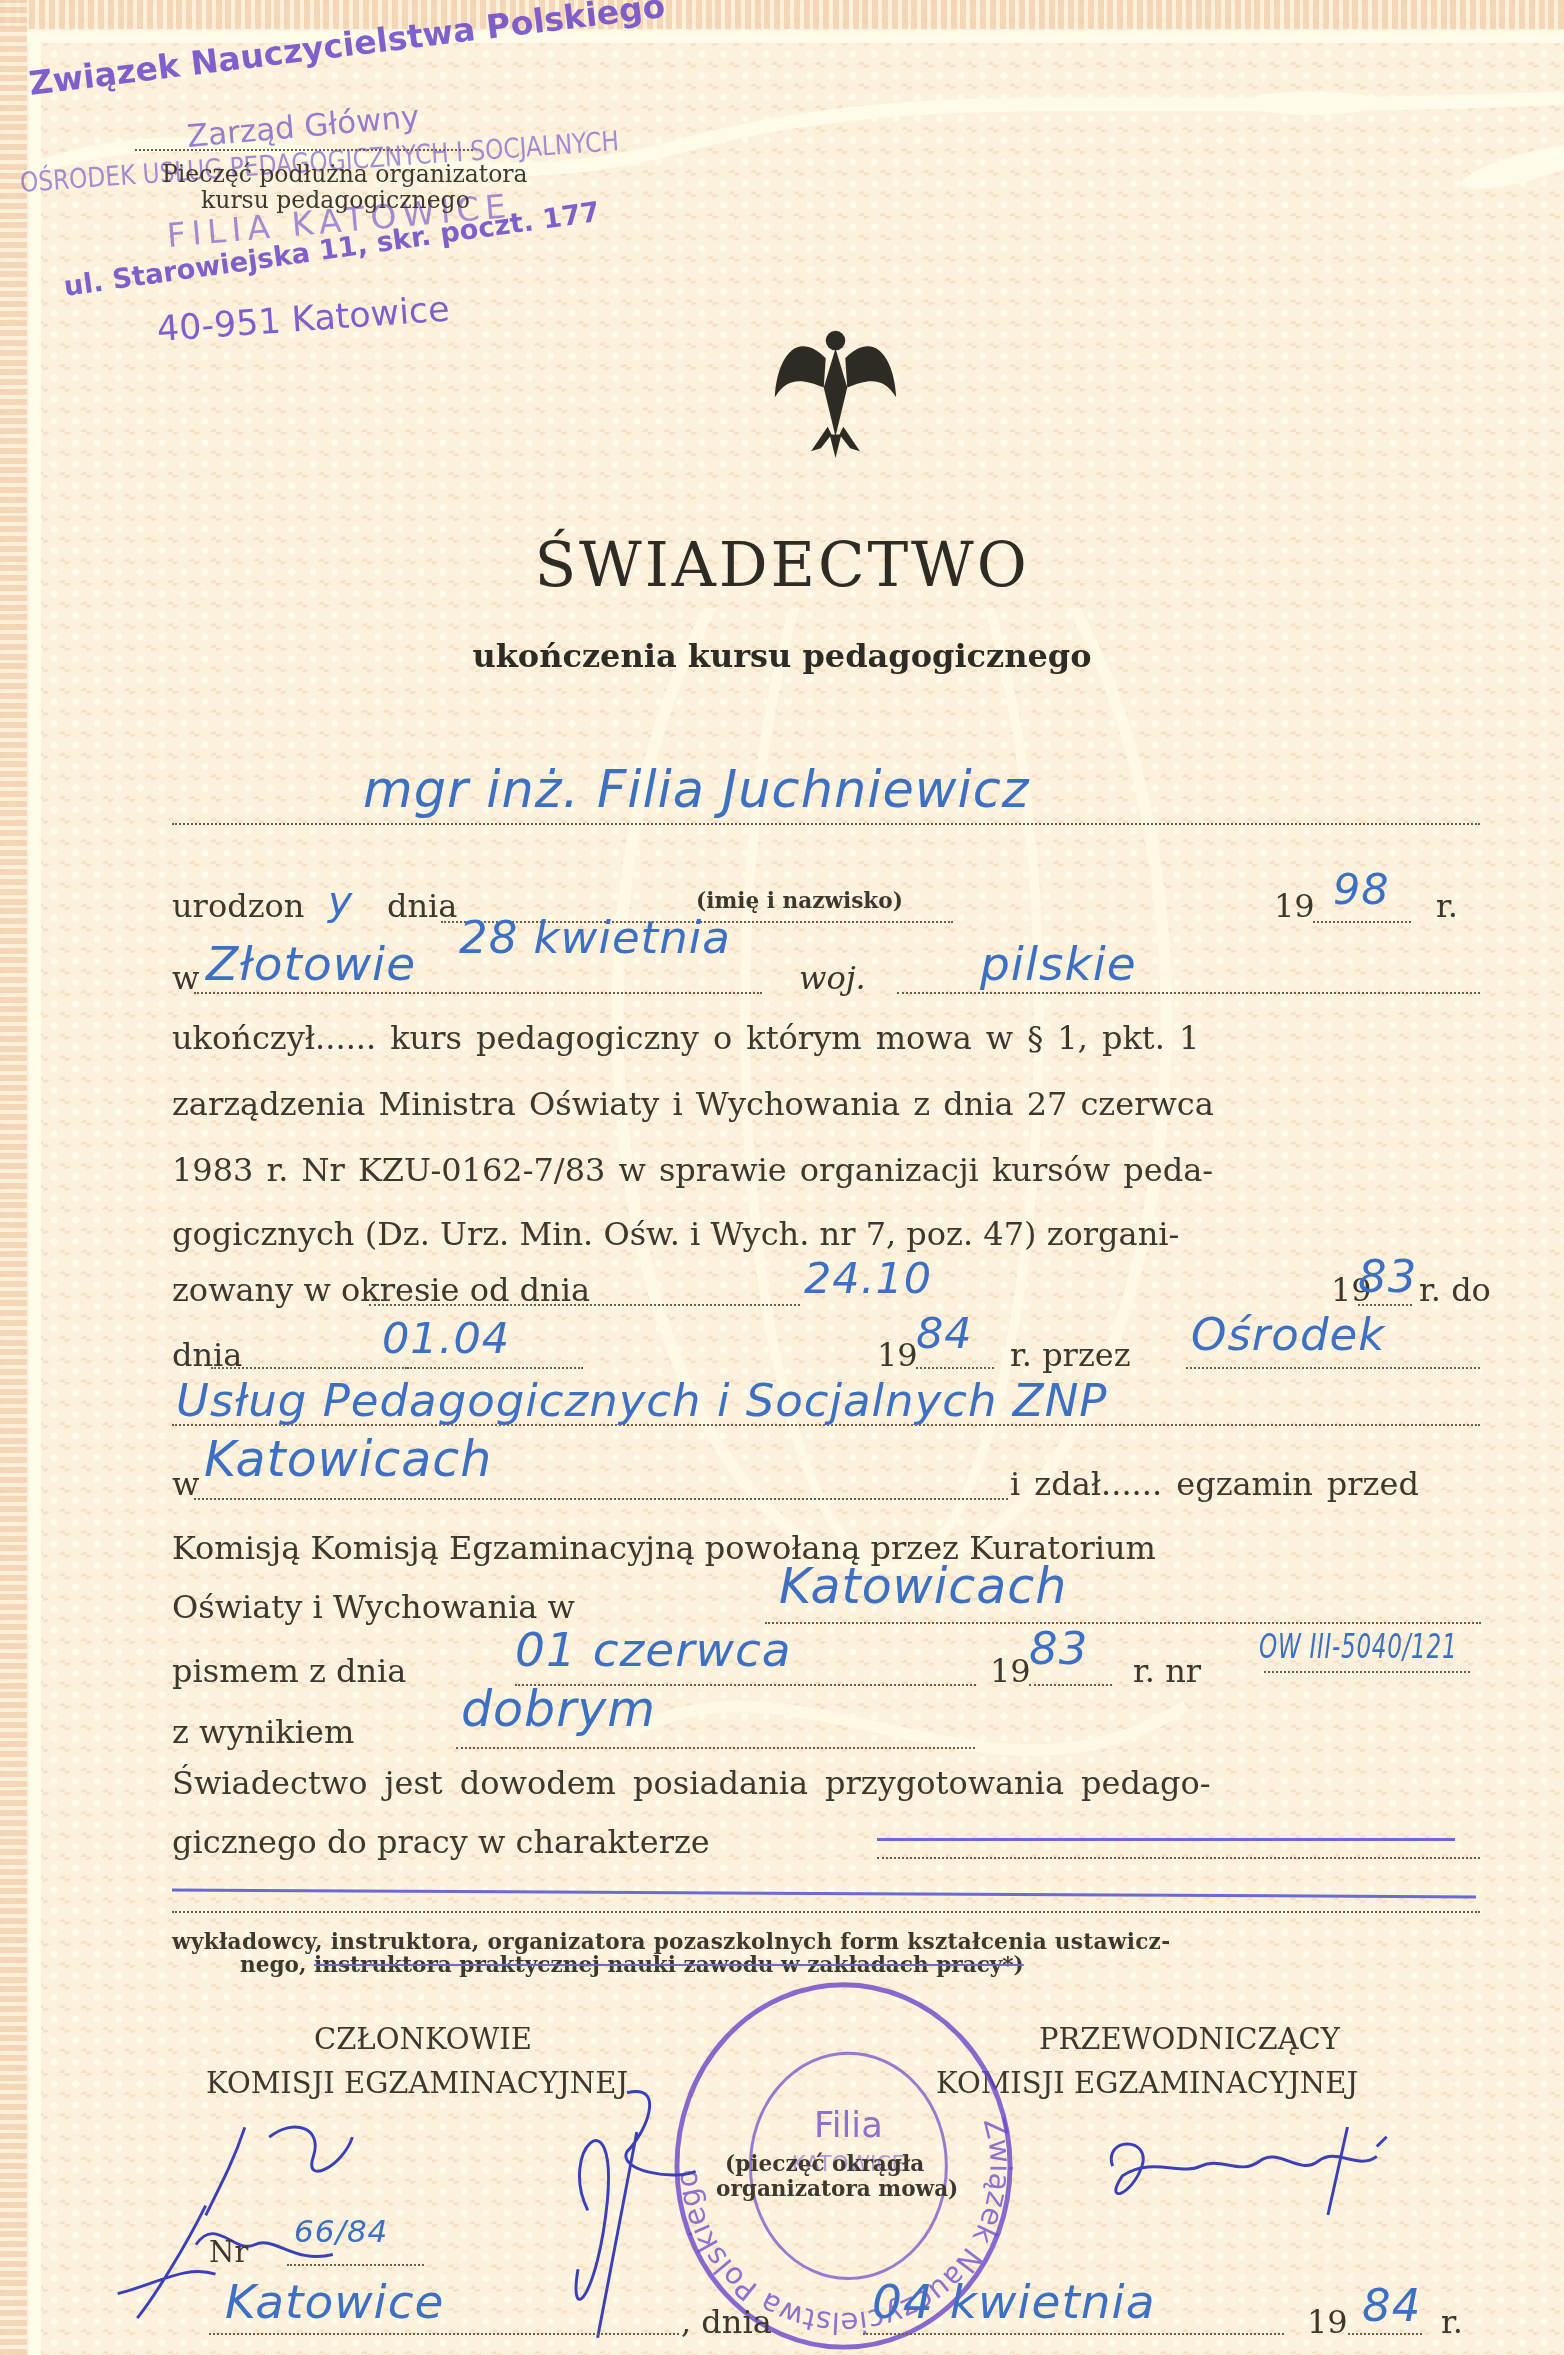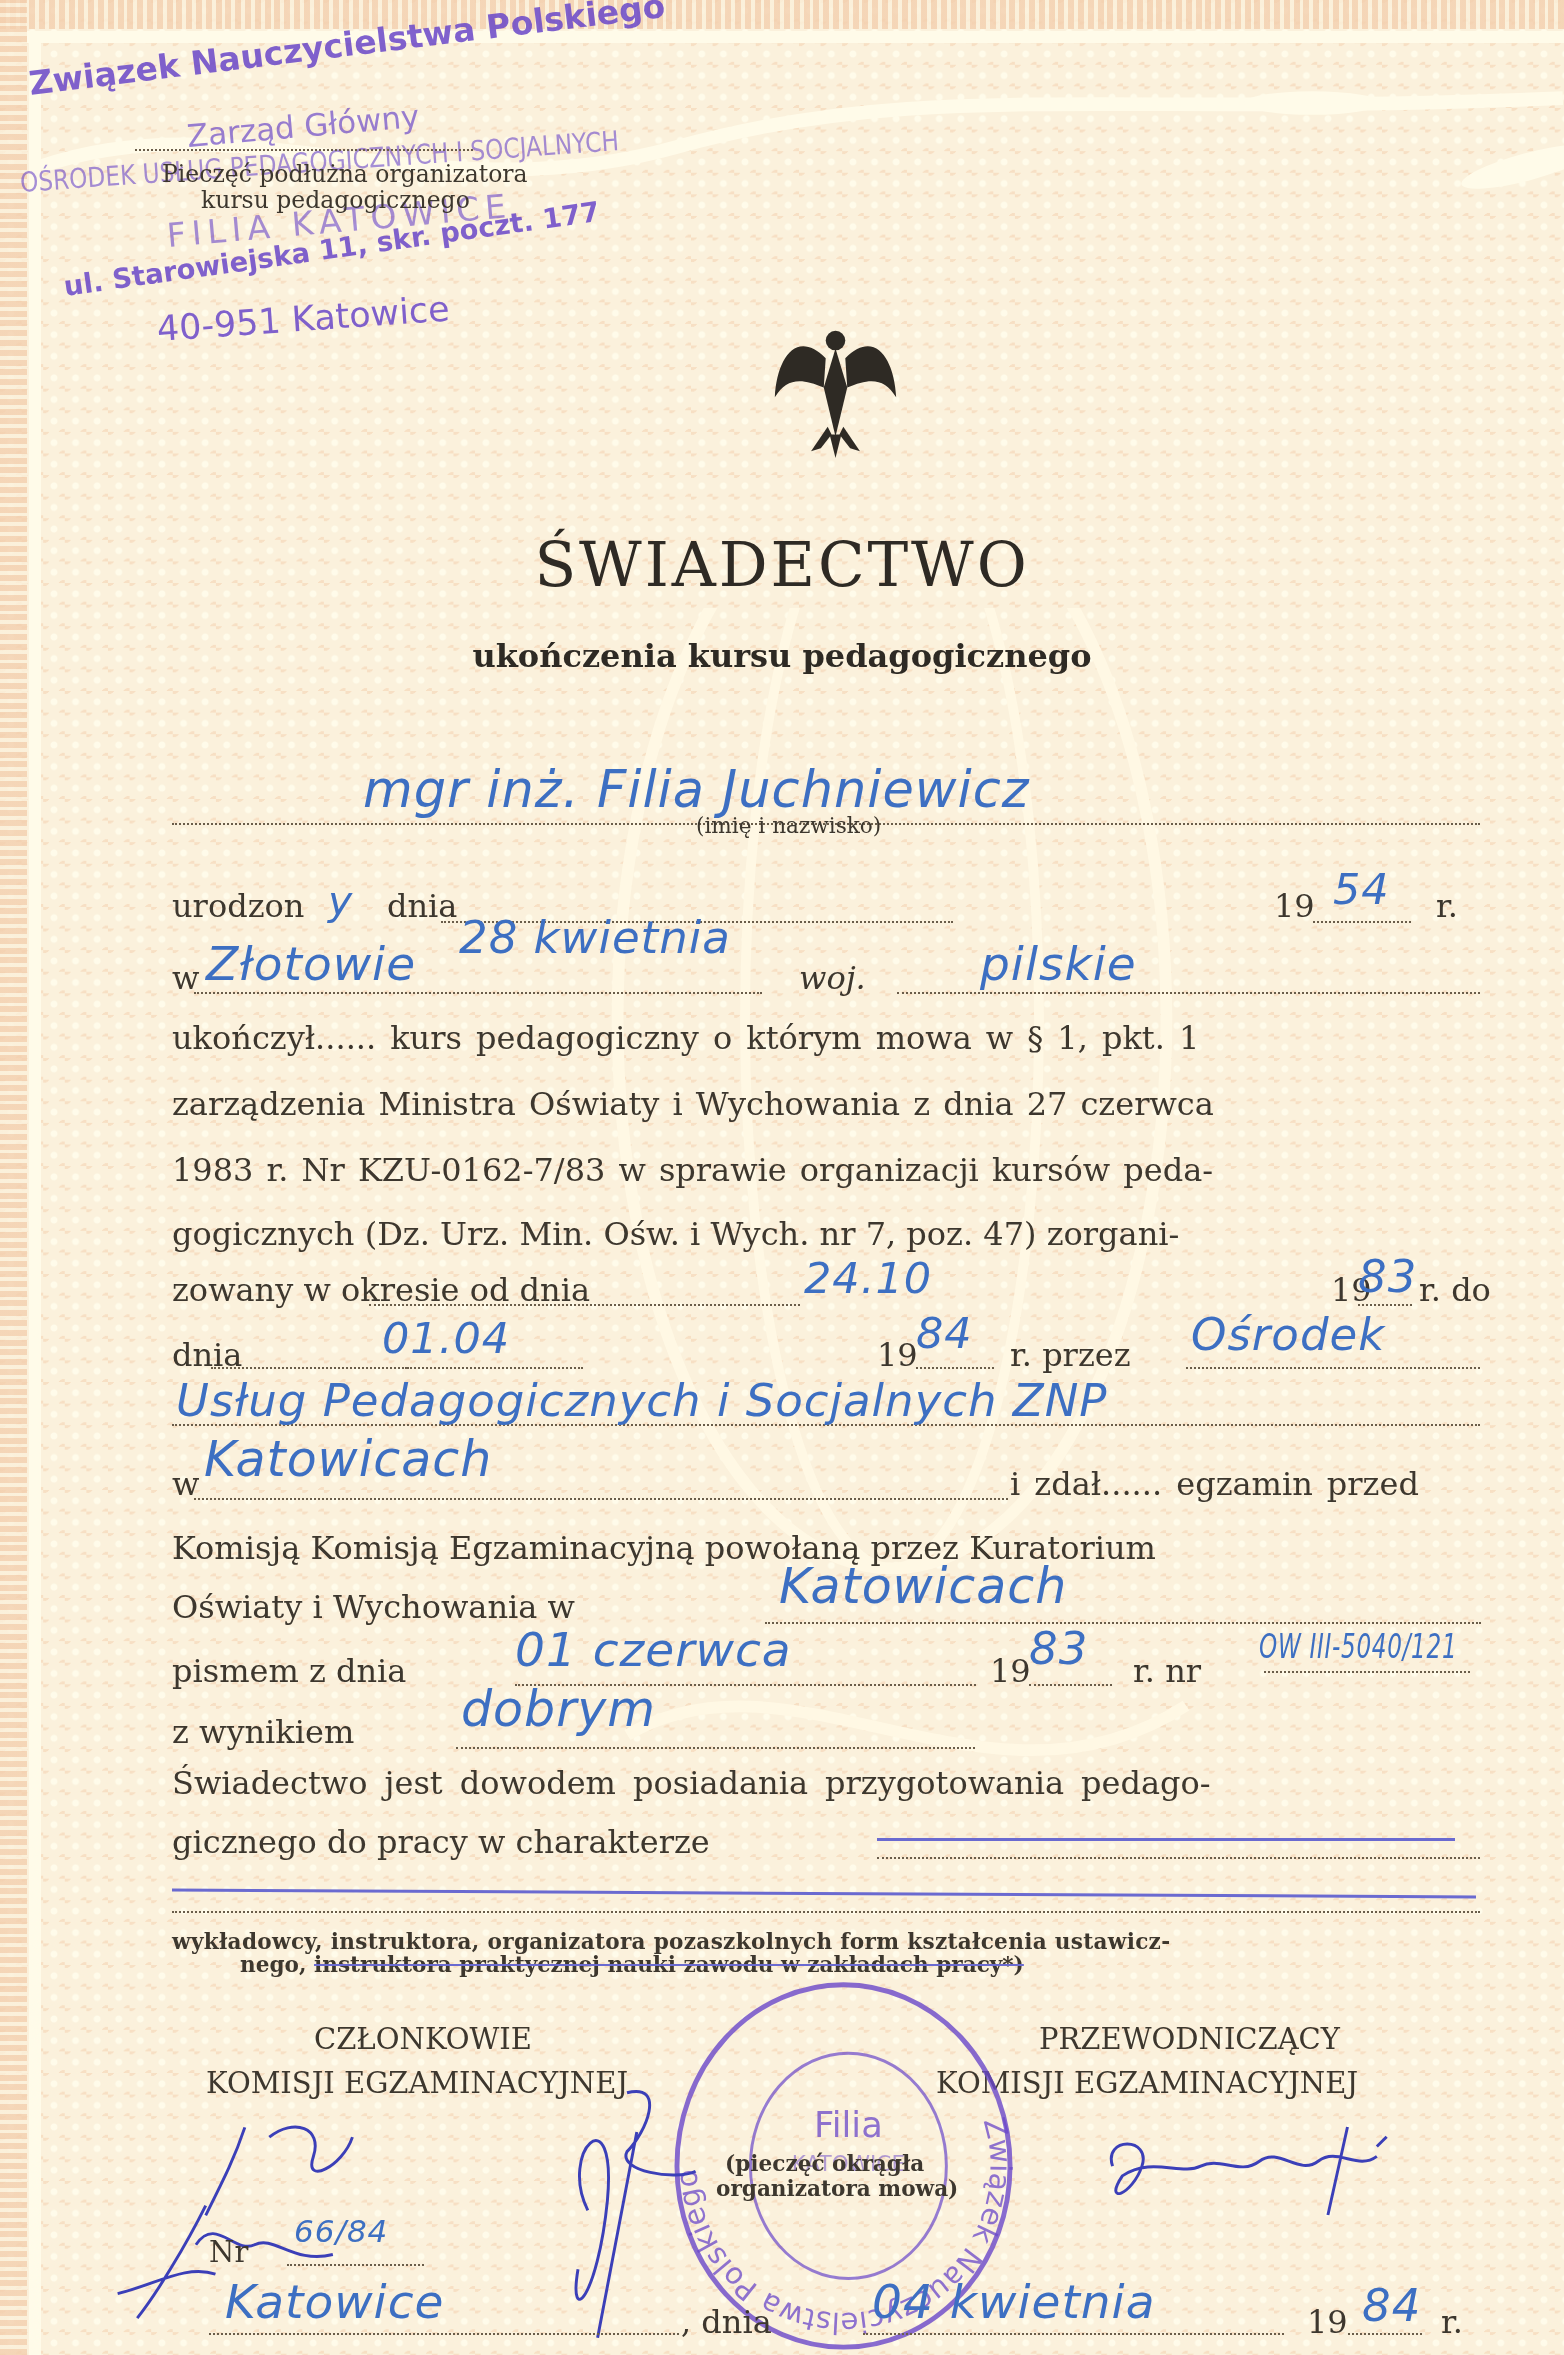--- a/index.html
+++ b/index.html
@@ -78,30 +78,30 @@
     <path d="M78 110 L95 135 L85 132 L74 118 Z"></path>
     <path d="M64 118 L70 142 L76 118 Z"></path>
   </g>
 </svg>
 
 <div class="title">ŚWIADECTWO</div>
 <div class="subtitle">ukończenia kursu pedagogicznego</div>
 
 <div class="hand" style="left:363px; top:760px; font-size:51px;">mgr inż. Filia Juchniewicz</div>
 <div class="dots" style="left:172px; top:823px; width:1308px;"></div>
-<div class="printed small" style="left:696px; top:813px; font-size:21.6px; font-weight:normal;">(imię i nazwisko)</div>
+<div class="printed small" style="left:696px; top:888px; font-size:21.6px; font-weight:bold;">(imię i nazwisko)</div>
 
 <div class="printed" style="left:172px; top:887px;">urodzon</div>
 <div class="hand" style="left:328px; top:877px; font-size:41px;">y</div>
 <div class="printed" style="left:387px; top:887px;">dnia</div>
 <div class="dots" style="left:441px; top:921px; width:512px;"></div>
 <div class="hand" style="left:459px; top:863px; font-size:45px;margin-top:48px;">28 kwietnia</div>
 <div class="printed" style="left:1274px; top:887px;">19</div>
 <div class="dots" style="left:1313px; top:921px; width:98px;"></div>
-<div class="hand" style="left:1333px; top:864px; font-size:43px;">54</div>
+<div class="hand" style="left:1333px; top:864px; font-size:43px;">98</div>
 <div class="printed" style="left:1436px; top:887px;">r.</div>
 
 <div class="printed" style="left:172px; top:959px;">w</div>
 <div class="dots" style="left:194px; top:992px; width:568px;"></div>
 <div class="hand" style="left:206px; top:936px; font-size:47px;">Złotowie</div>
 <div class="printed" style="left:799px; top:959px;font-style:italic;">woj.</div>
 <div class="dots" style="left:897px; top:992px; width:583px;"></div>
 <div class="hand" style="left:980px; top:936px; font-size:47px;">pilskie</div>
 
 <div class="printed" style="left:172px; top:1019px; word-spacing:3.9px;">ukończył...... kurs pedagogiczny o którym mowa w § 1, pkt. 1</div>

